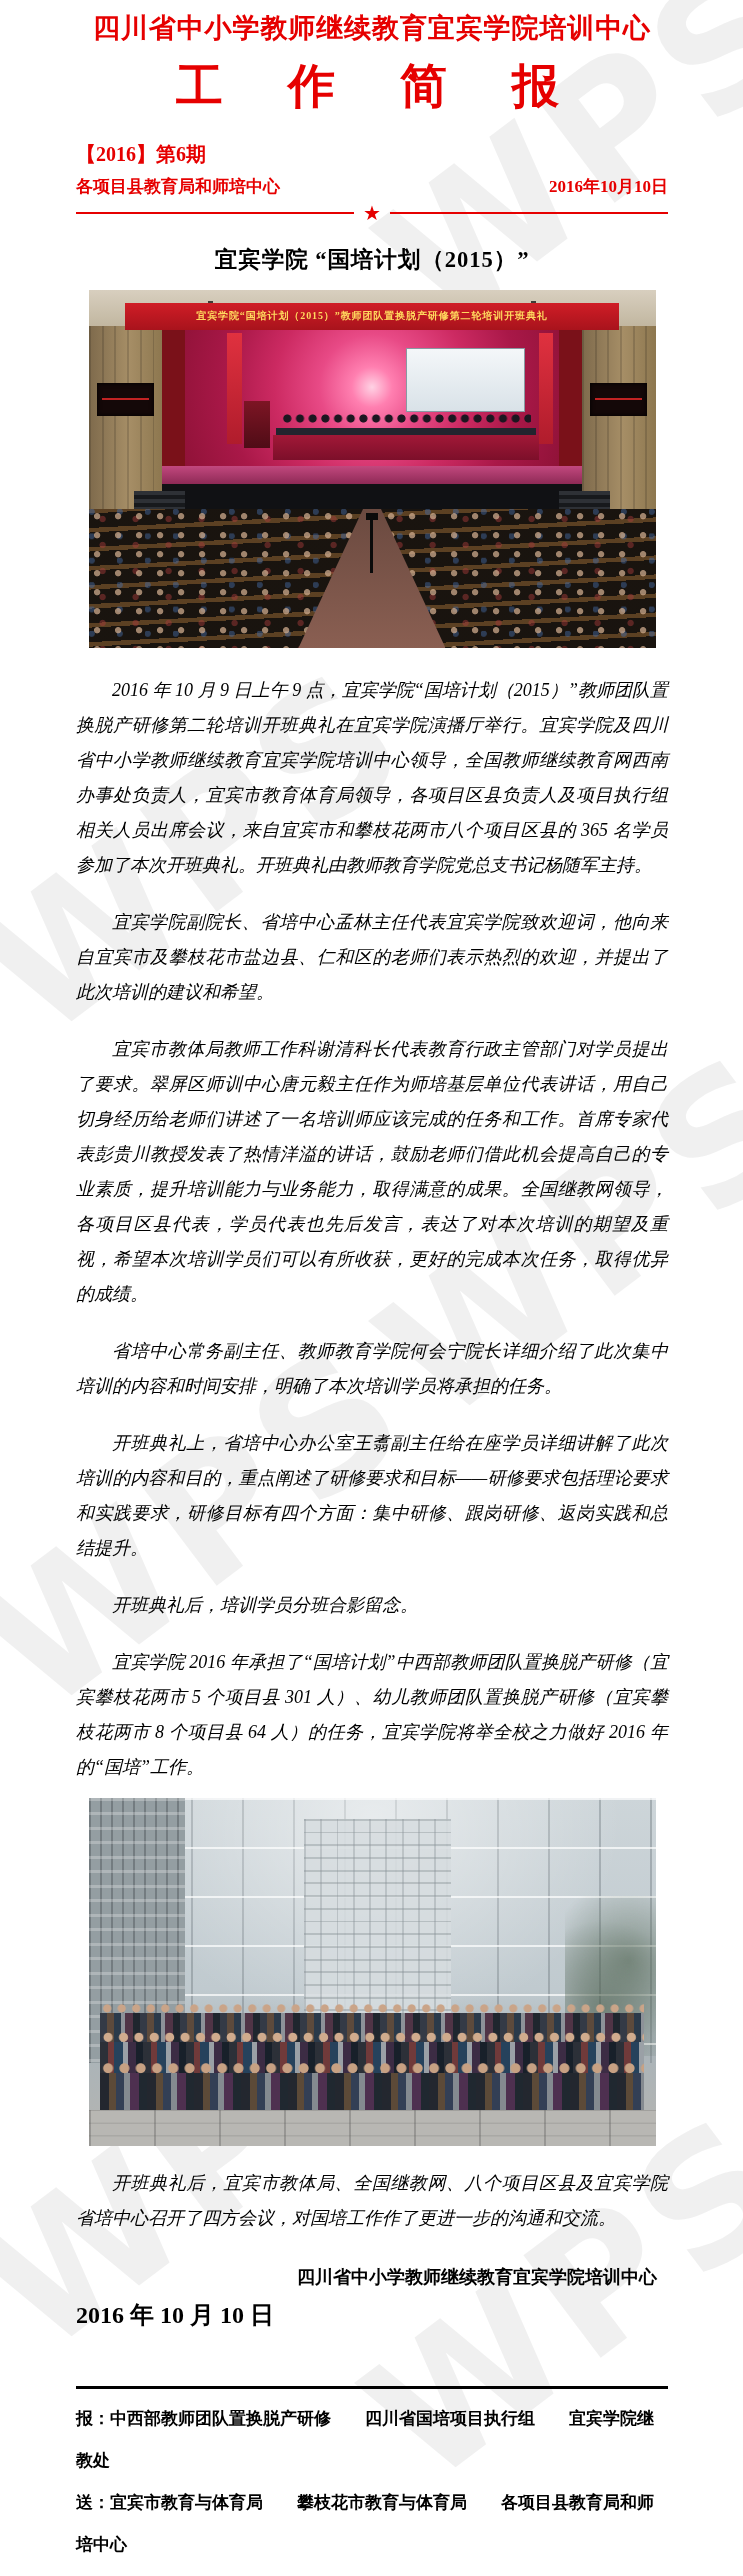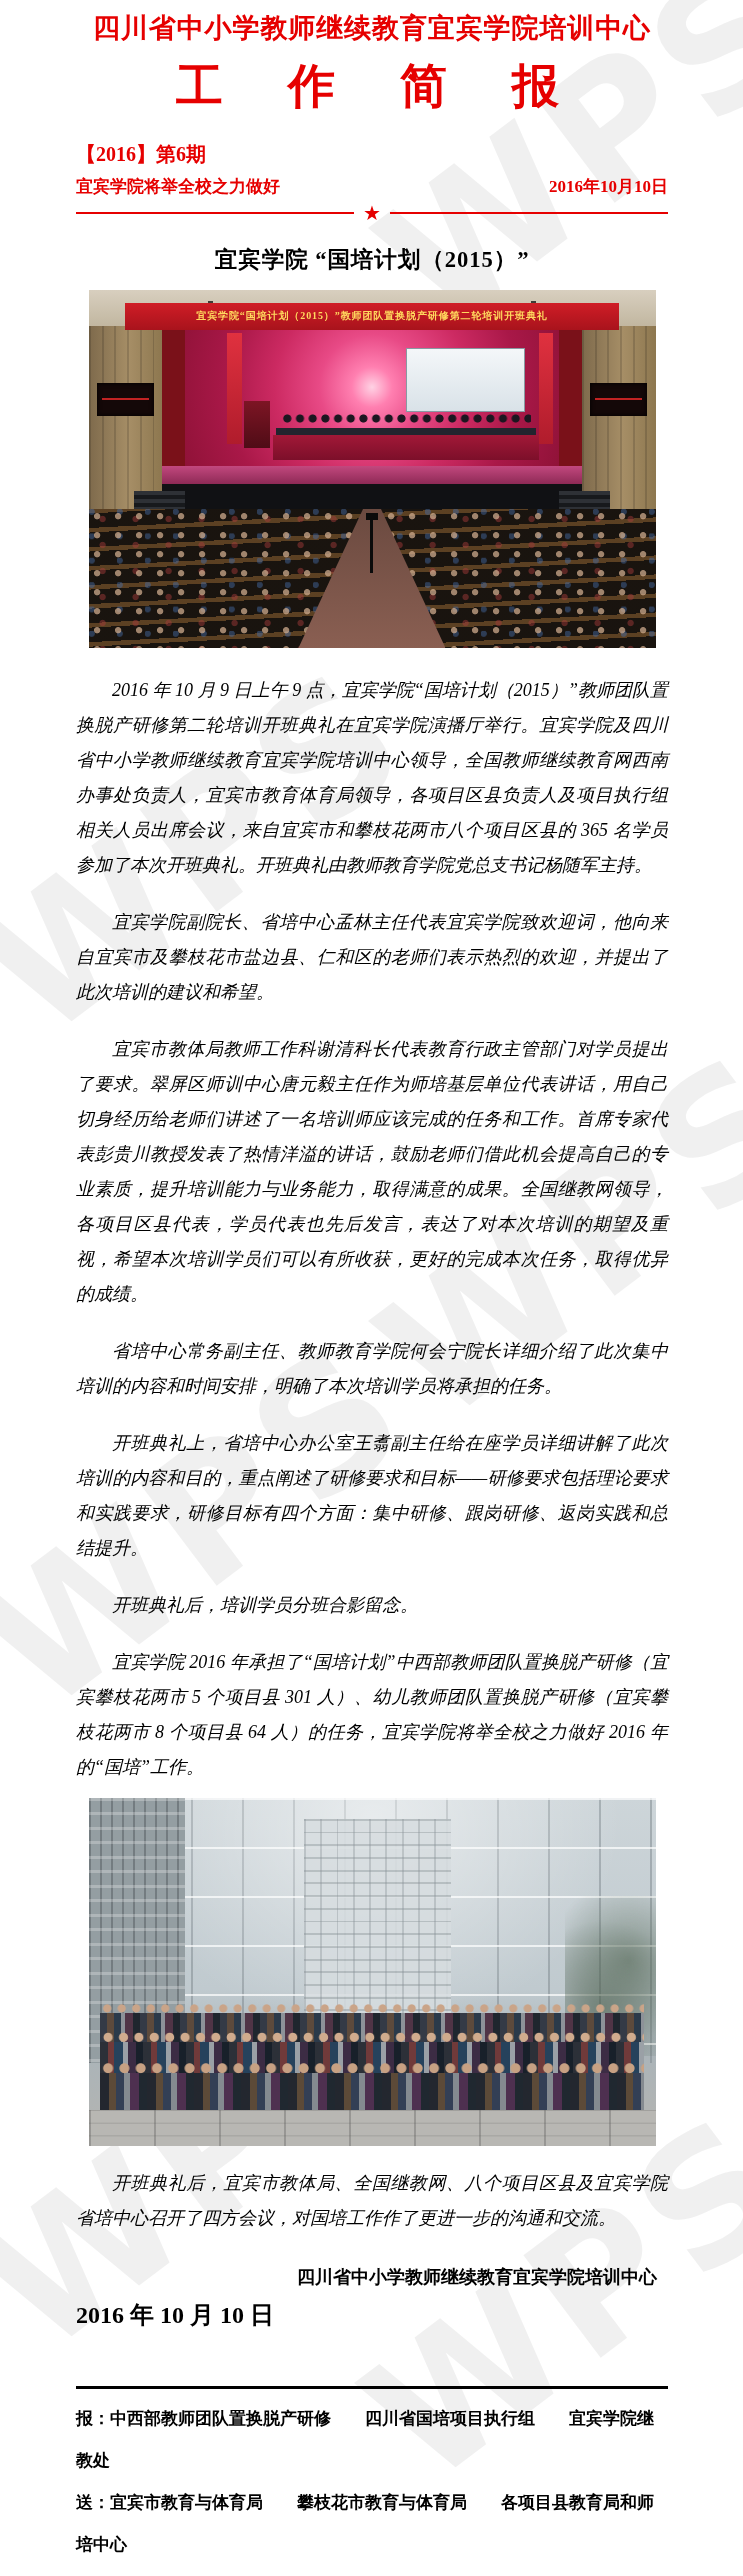--- a/index.html
+++ b/index.html
@@ -158,21 +158,21 @@
   <div class="wm wm5">WPS</div>
   <div class="wm wm6">WPS</div>
 
   <div class="content">
 
     <div class="org-title">四川省中小学教师继续教育宜宾学院培训中心</div>
     <div class="bulletin-title">工　作　简　报</div>
     <div class="issue-no">【2016】第6期</div>
 
     <div class="office-row">
-      <span>宜宾学院将举全校之力做好</span>
+      <span>各项目县教育局和师培中心</span>
       <span>2016年10月10日</span>
     </div>
 
     <div class="red-rule">
       <span class="seg"></span>
       <span class="star">★</span>
       <span class="seg"></span>
     </div>
 
     <div class="doc-title">宜宾学院 “国培计划（2015）”</div>

